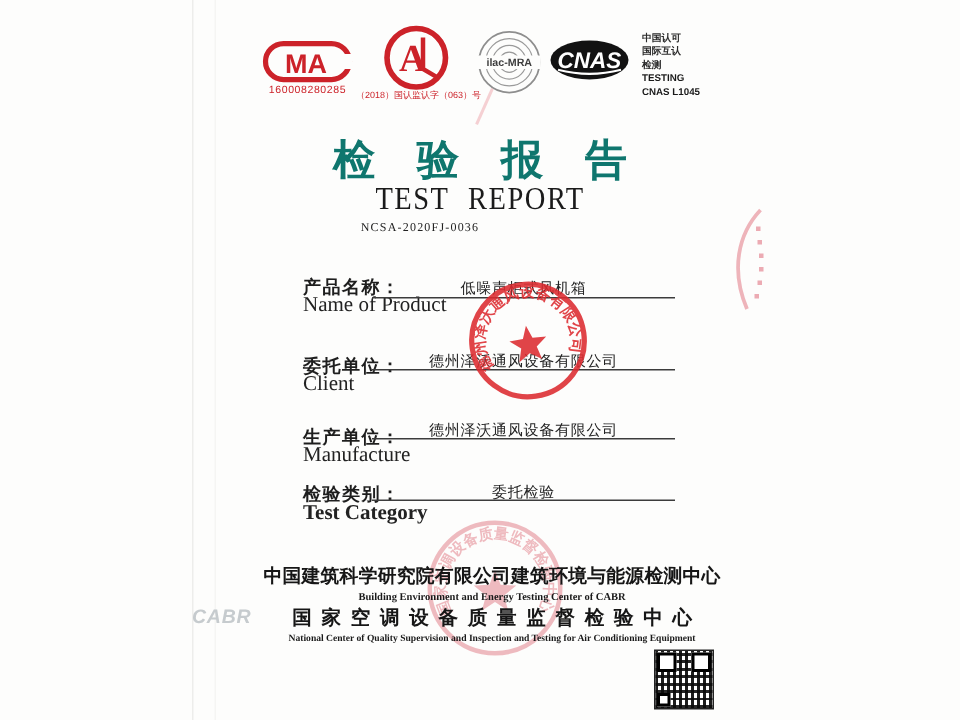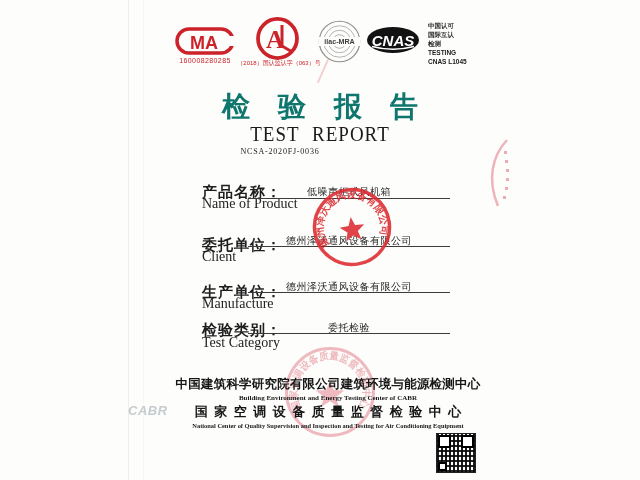--- a/index.html
+++ b/index.html
@@ -20,21 +20,21 @@
 
   
   .title-zh { left:0; top:88px; width:640px; text-align:center; font-size:28px; font-weight:700;
               letter-spacing:28px; text-indent:28px; color:#0f766e; }
   .title-en { left:0; top:123px; width:640px; text-align:center; font-size:19px; color:#1b1b1b;
               letter-spacing:1px; word-spacing:7px; transform:scaleY(1.12); }
   .report-no { left:0; top:147px; width:560px; text-align:center; font-size:8px;
                letter-spacing:.8px; color:#222; }
 
   
-  .flabel-zh { left:202px; width:110px; font-size:15px; font-weight:600; color:#1e1e1e; letter-spacing:1px; }
+  .flabel-zh { left:202px; width:110px; font-size:12px; font-weight:600; color:#1e1e1e; letter-spacing:1px; }
   .flabel-en { left:202px; width:120px; font-size:14px; color:#222; }
   .fline { left:248px; width:202px; height:1px; background:#3c3c3c; }
   .fvalue { left:248px; width:202px; text-align:center; font-size:10px; color:#242424; letter-spacing:.5px; }
 
   
   .org-zh { left:122px; top:376px; width:412px; text-align:center; font-size:12.5px;
             font-weight:700; color:#161616; letter-spacing:.2px; }
   .org-en { left:122px; top:394px; width:412px; text-align:center; font-size:7px;
             font-weight:700; color:#1a1a1a; }
   .ncsa-logo { left:128px; top:403px; font-size:13px; font-weight:700; font-style:italic;
@@ -120,21 +120,21 @@
   <div class="abs flabel-en" style="top:249px;">Client</div>
   <div class="abs fvalue" style="top:234px;">德州泽沃通风设备有限公司</div>
   <div class="abs fline" style="top:246px;"></div>
 
   <div class="abs flabel-zh" style="top:283px;">生产单位：</div>
   <div class="abs flabel-en" style="top:296px;">Manufacture</div>
   <div class="abs fvalue" style="top:280px;">德州泽沃通风设备有限公司</div>
   <div class="abs fline" style="top:292px;"></div>
 
   <div class="abs flabel-zh" style="top:321px;">检验类别：</div>
-  <div class="abs flabel-en" style="top:335px;">Test Category</div>
+  <div class="abs flabel-en" style="top:335px;font-weight:bold;">Test Category</div>
   <div class="abs fvalue" style="top:321px;">委托检验</div>
   <div class="abs fline" style="top:333px;"></div>
 
   <svg class="abs" style="left:297px; top:172px; transform:rotate(-8deg); opacity:.88;" width="110" height="110" viewBox="0 0 110 110">
     <circle cx="55" cy="55" r="37.5" fill="none" stroke="#dd2b30" stroke-width="3.5"></circle>
     <path id="sealArc1" d="M29.9,69.5 A29,29 0 1,1 80.1,69.5" fill="none"></path>
     <text font-size="10.5" font-weight="bold" fill="#dd2b30">
       <textPath href="#sealArc1" startOffset="0" textLength="118" lengthAdjust="spacingAndGlyphs">德州泽沃通风设备有限公司</textPath>
     </text>
     <polygon fill="#dd2b30" transform="translate(55,58)" points="0,-13 3.23,-4.45 12.36,-4.02 5.23,1.7 7.64,10.52 0,5.5 -7.64,10.52 -5.23,1.7 -12.36,-4.02 -3.23,-4.45"></polygon>

